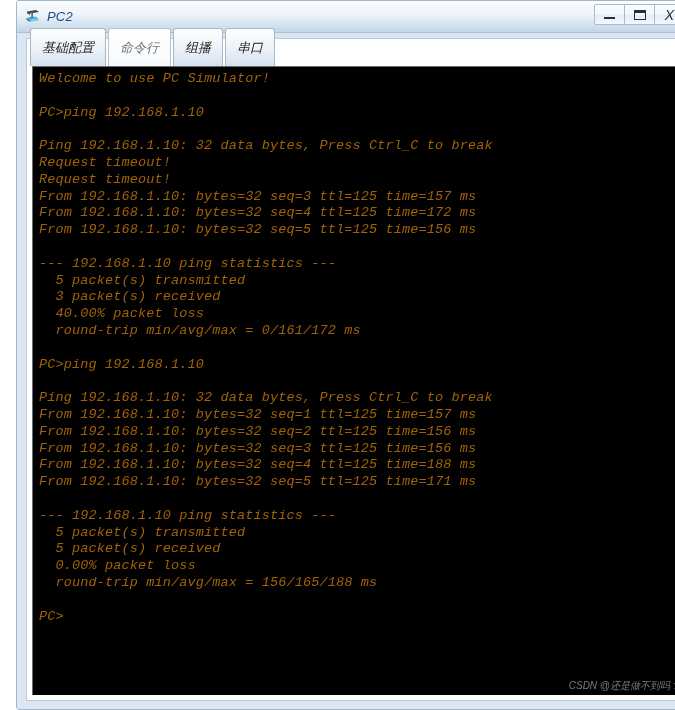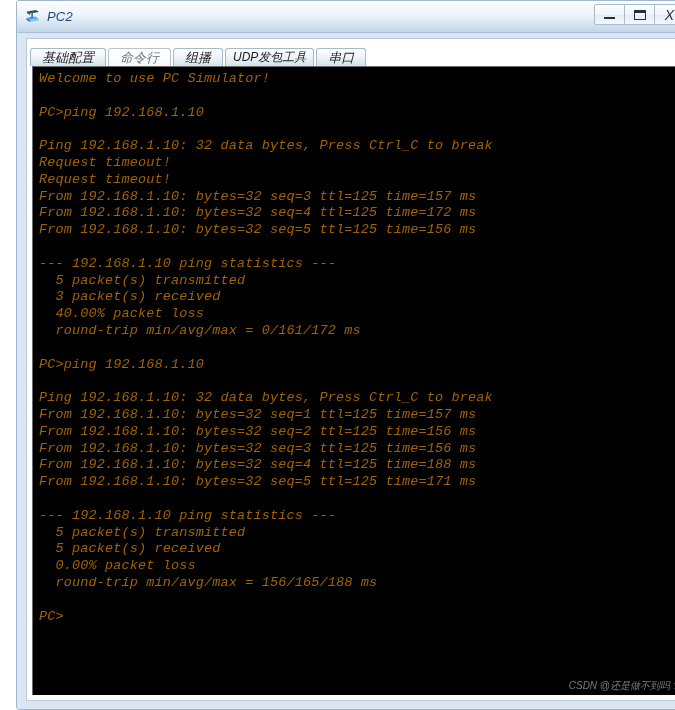--- a/index.html
+++ b/index.html
@@ -125,21 +125,21 @@
     flex: 0 0 27px;
     height: 27px;
     background: #ffffff;
     display: flex;
     align-items: flex-end;
     padding-left: 3px;
     box-sizing: border-box;
     position: relative;
   }
   .tab {
-    height: 18px;
+    height: 38px;
     box-sizing: border-box;
     padding: 0 11px;
     display: flex;
     align-items: center;
     justify-content: center;
     font-size: 13px;
     color: #1b1b1b;
     border: 1px solid #a7b9c9;
     border-bottom: none;
     border-radius: 3px 3px 0 0;
@@ -232,23 +232,20 @@
       <div class="tabbar">
         <div class="tab">
           <span>基础配置</span>
         </div>
         <div class="tab active">
           <span>命令行</span>
         </div>
         <div class="tab">
           <span>组播</span>
         </div>
-        <div class="tab wide">
-          <span>UDP发包工具</span>
-        </div>
         <div class="tab">
           <span>串口</span>
         </div>
       </div>
 
       <div class="terminal-wrap">
         <div class="terminal" id="terminal"><div class="term-line">Welcome to use PC Simulator!</div><div class="term-line">&nbsp;</div><div class="term-line">PC&gt;ping 192.168.1.10</div><div class="term-line">&nbsp;</div><div class="term-line">Ping 192.168.1.10: 32 data bytes, Press Ctrl_C to break</div><div class="term-line">Request timeout!</div><div class="term-line">Request timeout!</div><div class="term-line">From 192.168.1.10: bytes=32 seq=3 ttl=125 time=157 ms</div><div class="term-line">From 192.168.1.10: bytes=32 seq=4 ttl=125 time=172 ms</div><div class="term-line">From 192.168.1.10: bytes=32 seq=5 ttl=125 time=156 ms</div><div class="term-line">&nbsp;</div><div class="term-line">--- 192.168.1.10 ping statistics ---</div><div class="term-line">  5 packet(s) transmitted</div><div class="term-line">  3 packet(s) received</div><div class="term-line">  40.00% packet loss</div><div class="term-line">  round-trip min/avg/max = 0/161/172 ms</div><div class="term-line">&nbsp;</div><div class="term-line">PC&gt;ping 192.168.1.10</div><div class="term-line">&nbsp;</div><div class="term-line">Ping 192.168.1.10: 32 data bytes, Press Ctrl_C to break</div><div class="term-line">From 192.168.1.10: bytes=32 seq=1 ttl=125 time=157 ms</div><div class="term-line">From 192.168.1.10: bytes=32 seq=2 ttl=125 time=156 ms</div><div class="term-line">From 192.168.1.10: bytes=32 seq=3 ttl=125 time=156 ms</div><div class="term-line">From 192.168.1.10: bytes=32 seq=4 ttl=125 time=188 ms</div><div class="term-line">From 192.168.1.10: bytes=32 seq=5 ttl=125 time=171 ms</div><div class="term-line">&nbsp;</div><div class="term-line">--- 192.168.1.10 ping statistics ---</div><div class="term-line">  5 packet(s) transmitted</div><div class="term-line">  5 packet(s) received</div><div class="term-line">  0.00% packet loss</div><div class="term-line">  round-trip min/avg/max = 156/165/188 ms</div><div class="term-line">&nbsp;</div><div class="term-line">PC&gt;</div></div>
       </div>
 
     </div>

